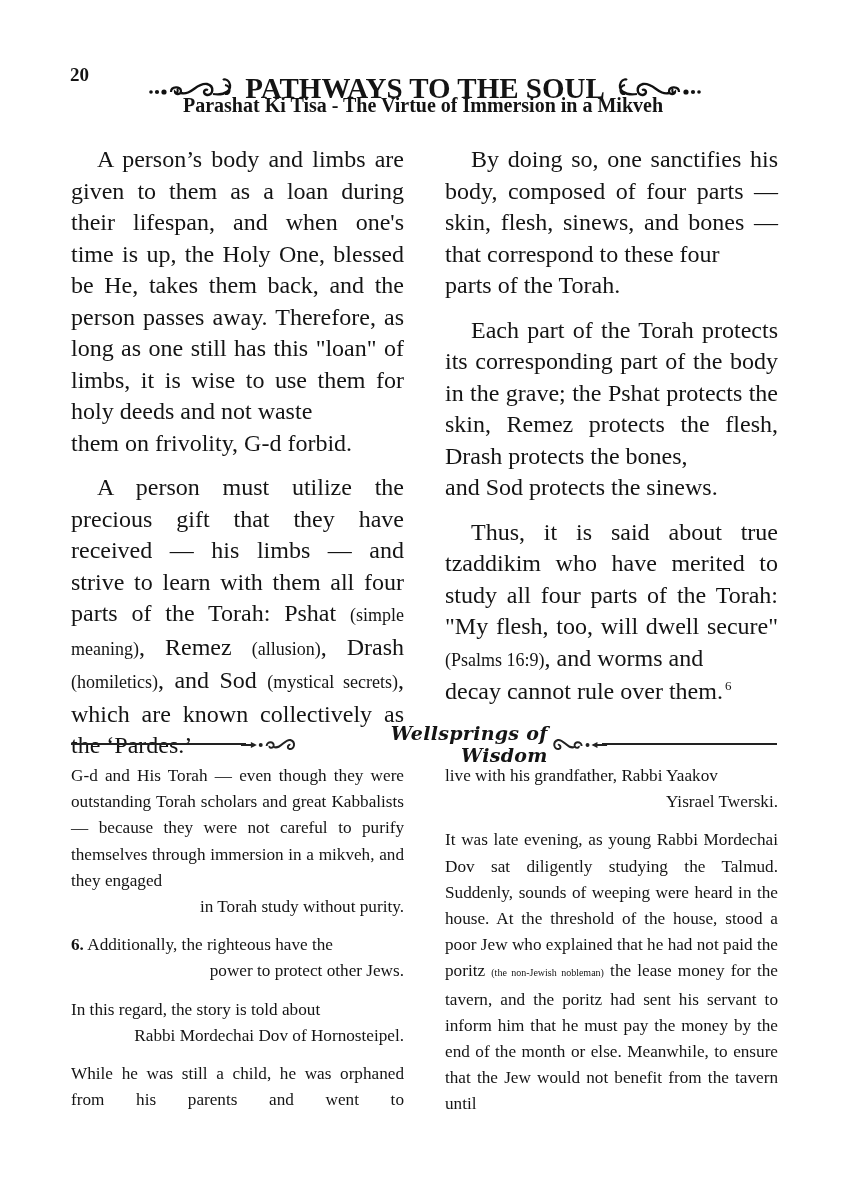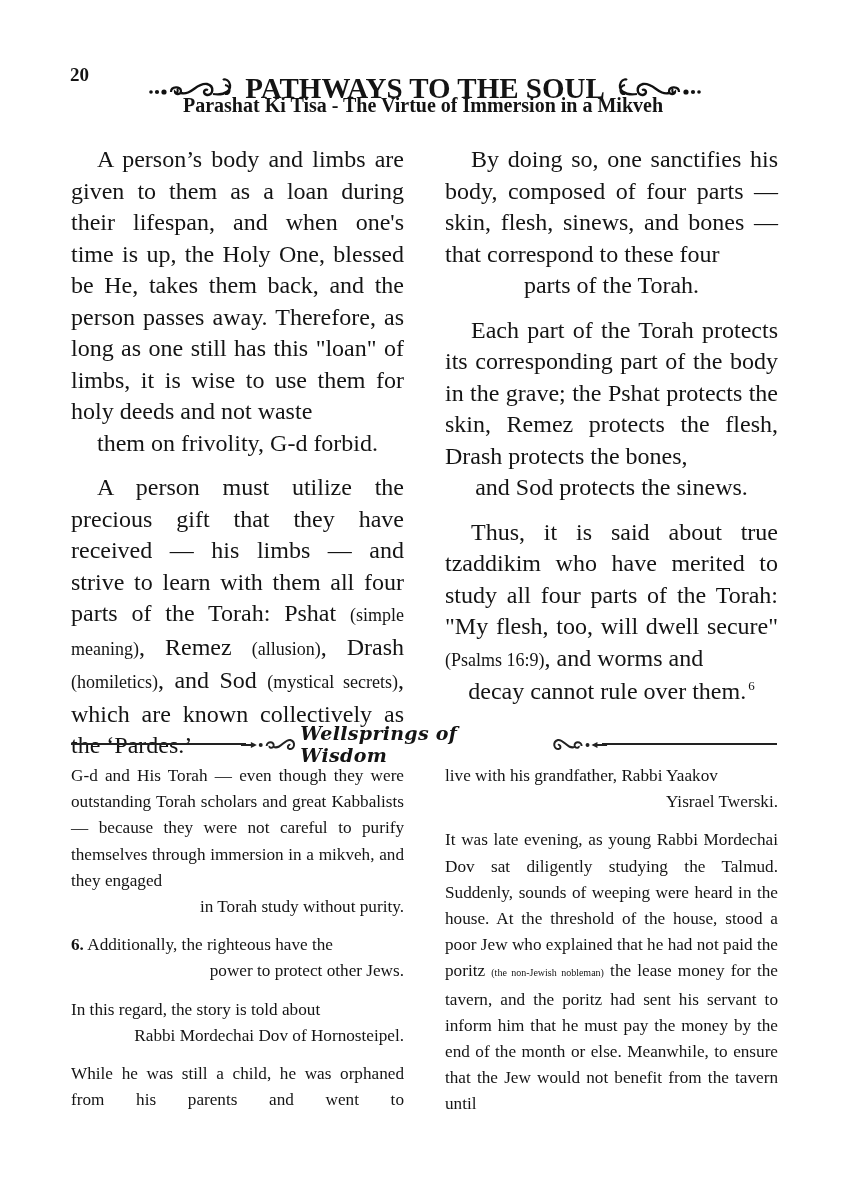--- a/index.html
+++ b/index.html
@@ -14,32 +14,32 @@
   .orn { display: inline-block; height: 24px; }
   .subtitle { position: absolute; left: 0; top: 94px; width: 846px; text-align: center;
               font-size: 20px; font-weight: bold; }
 
   .col { position: absolute; text-align: justify; text-align-last: auto; hyphens: none; }
   .col p { margin: 0; }
   .main { font-size: 24px; line-height: 31.5px; width: 333px; top: 144px; }
   .main.left { left: 71px; }
   .main.right { left: 445px; }
   .main p { text-indent: 26px; margin-bottom: 13px; }
-  .main p .lastline { display: block; text-align: center; text-indent: 0; }
+  .main p .lastline { display: block; text-indent: 0; }
   .small { font-size: 18px; }
   .sup { font-size: 13px; vertical-align: super; line-height: 0; margin-left: 2px; }
 
   .divider { position: absolute; left: 71px; top: 732px; width: 706px; height: 24px; }
   .divider .rule { position: absolute; top: 11px; height: 2px; background: #222; }
   .divider .rule.l { left: 0; width: 175px; }
   .divider .rule.r { right: 0; width: 175px; }
   .divider .center { position: absolute; left: 170px; width: 366px; top: 0; height: 24px;
                      display: flex; align-items: center; justify-content: center; gap: 4px; }
   .divider .label { font-family: "DejaVu Serif", serif; font-style: italic; font-weight: bold;
-                    font-size: 19px; letter-spacing: 0.3px; }
+                    font-size: 19px; letter-spacing: 0.3px; text-align: right; }
 
   .notes { font-size: 17.2px; line-height: 26.2px; width: 333px; top: 763px; }
   .notes.left { left: 71px; }
   .notes.right { left: 445px; }
   .notes p { margin-bottom: 12px; font-family: Liberation Serif, serif; }
   .notes .cline { display: block; text-align: right; }
   .notes .tiny { font-size: 10px; }
 </style>
 </head>
 <body>

